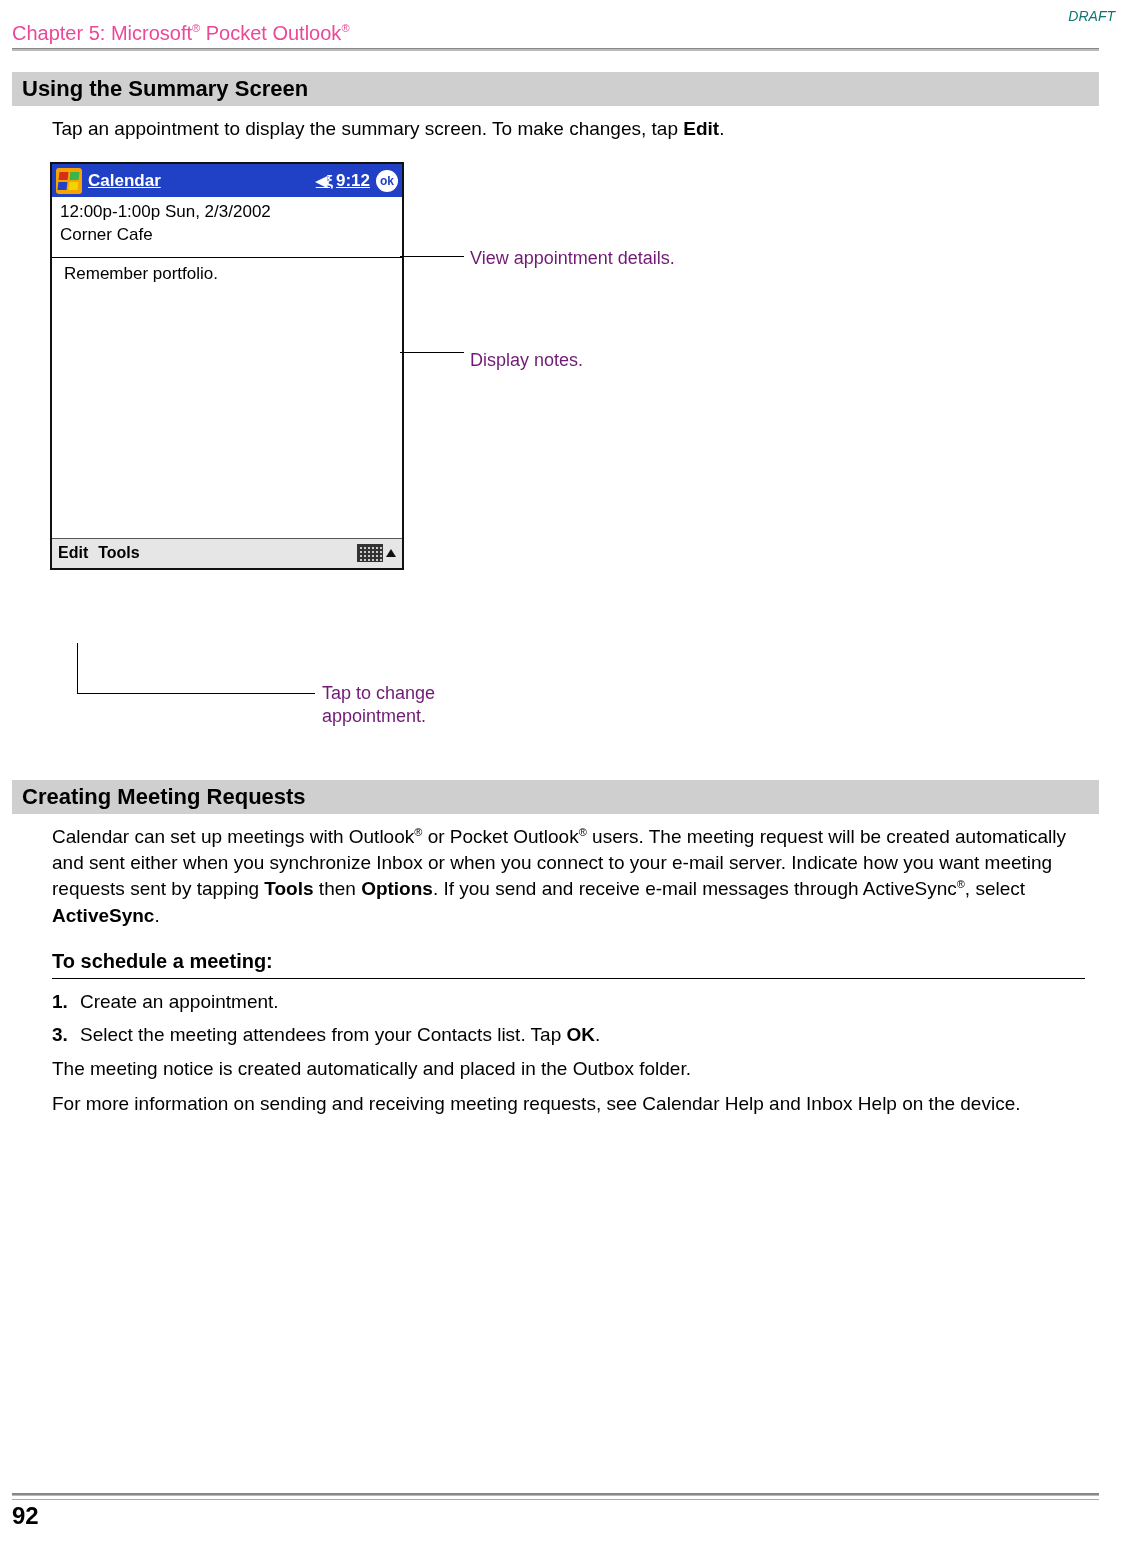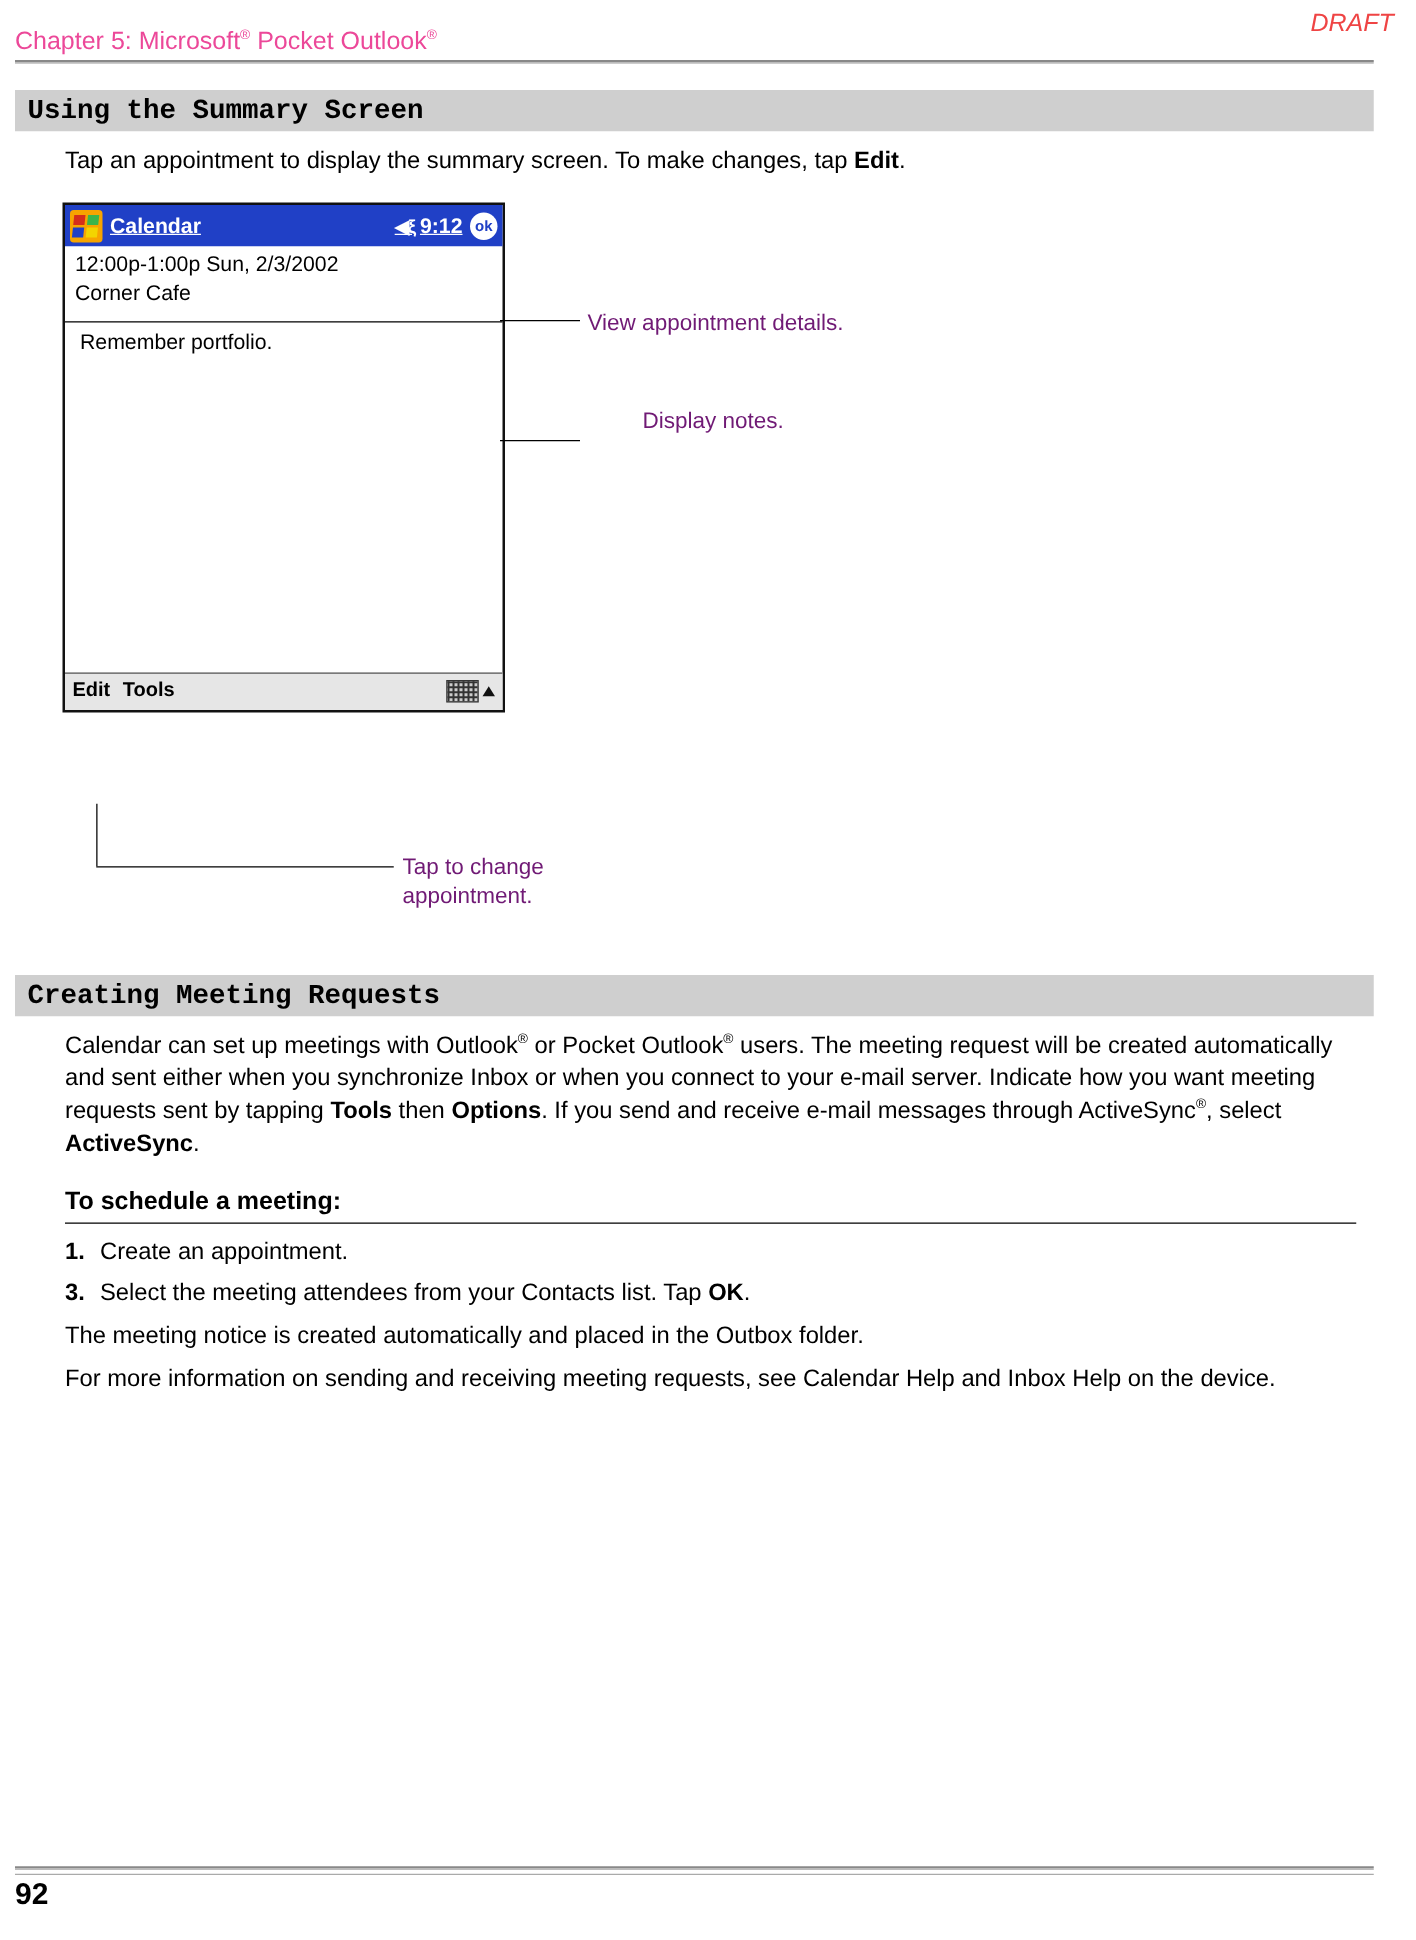--- a/index.html
+++ b/index.html
@@ -8,22 +8,22 @@
       background: #fff;
       width: 1133px;
       height: 1552px;
       position: relative;
       padding: 0;
     }
     .draft {
       position: absolute;
       top: 8px;
       right: 18px;
-      color: #ef4444;
-      font-size: 20px;
+      color: #0f766e;
+      font-size: 14px;
       font-style: italic;
       font-weight: normal;
     }
     .chapter-header {
       position: absolute;
       top: 22px;
       left: 12px;
       font-size: 20px;
       color: #ec4899;
     }
@@ -36,21 +36,20 @@
       height: 3px;
       background: linear-gradient(to bottom, #888 0%, #888 50%, #bbb 50%, #bbb 100%);
     }
     .section-bar {
       background: #cfcfcf;
       font-size: 22px;
       font-weight: bold;
       padding: 4px 10px;
       margin-left: 12px;
       margin-right: 34px;
-      font-family: Liberation Mono, monospace;
     }
     .section-bar-1 { position: absolute; top: 72px; left: 0; right: 0; }
     .body-text-1 {
       position: absolute;
       top: 116px;
       left: 52px;
       right: 34px;
       font-size: 19px;
       line-height: 1.35;
     }
@@ -182,21 +181,21 @@
       position: absolute;
       font-size: 18px;
       color: #701a75;
     }
     .anno-line {
       position: absolute;
       background: #000;
     }
     .anno-details { top: 86px; left: 420px; }
     .line-details { top: 94px; left: 350px; width: 64px; height: 1px; }
-    .anno-notes { top: 164px; left: 420px; margin-left: 44px; }
+    .anno-notes { top: 188px; left: 420px; }
     .line-notes { top: 190px; left: 350px; width: 64px; height: 1px; }
     
     .edit-call-vert {
       position: absolute;
       top: 481px;
       left: 27px;
       width: 1px; height: 50px;
       background: #000;
     }
     .edit-call-horz {

